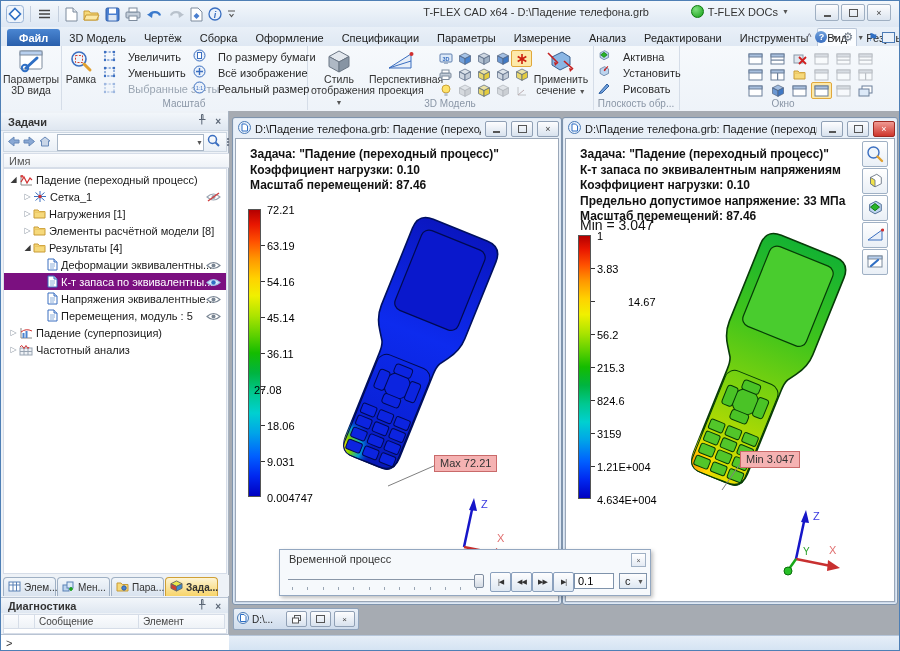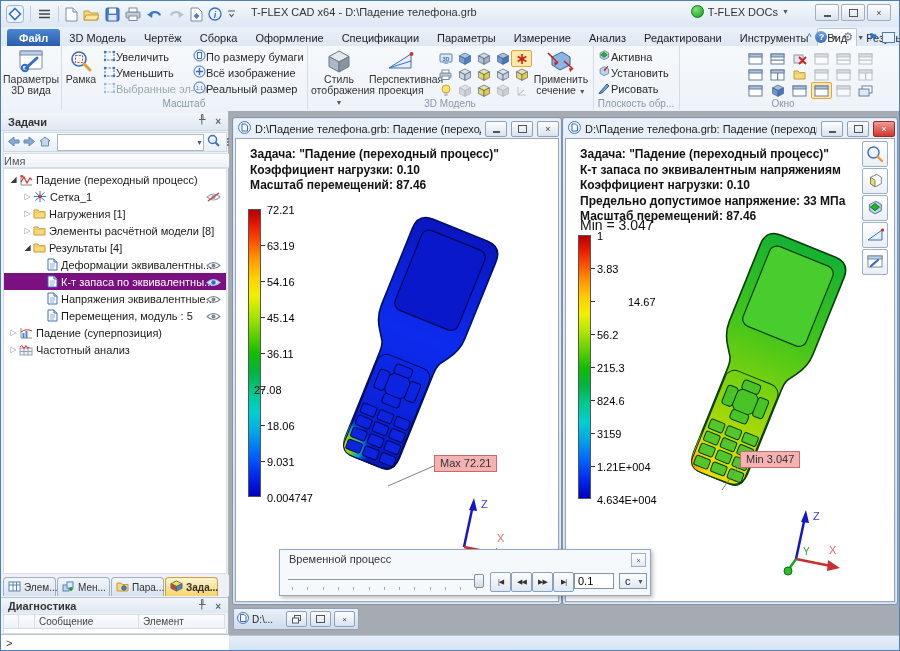--- a/index.html
+++ b/index.html
@@ -5,21 +5,21 @@
   html,body{margin:0;padding:0;background:#888;}
   #app{position:relative;width:900px;height:651px;overflow:hidden;background:#a6abb2;
        font-family:"Liberation Sans",sans-serif;border:1px solid #4e7fb5;box-sizing:border-box;
        -webkit-font-smoothing:antialiased;}
   
   .titlebar{position:absolute;left:0;top:0;width:100%;height:26px;
     background:linear-gradient(#f4f8fc,#dde7f3);border-bottom:1px solid #c3d0e0;}
   .qat{position:absolute;left:4px;top:2px;height:22px;display:flex;align-items:center;gap:3px;}
   .qat .qi{display:inline-flex;align-items:center;height:20px;padding:0 1px;}
   .qat .sep{width:1px;height:16px;background:#c3cedd;margin:0 2px;}
-  .tb-title{position:absolute;left:250px;right:250px;top:5px;text-align:left;font-size:11px;color:#333;white-space:nowrap;}
+  .tb-title{position:absolute;left:250px;right:250px;top:5px;text-align:right;font-size:11px;color:#333;white-space:nowrap;}
   .docsbtn{position:absolute;right:110px;top:4px;display:flex;align-items:center;gap:4px;font-size:11px;color:#333;cursor:default;}
   .docsdot{width:11px;height:11px;border-radius:50%;background:radial-gradient(circle at 35% 30%,#7fe07f,#16a016);border:1px solid #0c7a0c;}
   .winctl{position:absolute;right:8px;top:3px;display:flex;gap:2px;}
   .tbtn{width:22px;height:15px;border:1px solid #9fafc2;border-radius:2px;background:linear-gradient(#fdfdfe,#dbe4ef);
         display:flex;align-items:center;justify-content:center;font-size:9px;color:#444;}
   .gl-min{width:7px;height:2px;background:#555;margin-top:6px;}
   .gl-max{width:7px;height:6px;border:1px solid #555;}
   
   .tabrow{position:absolute;left:0;top:26px;width:100%;height:19px;background:linear-gradient(#e9f0f8,#dfe8f3);display:flex;align-items:flex-end;padding-left:6px;box-sizing:border-box;}
   .rtab{font-size:11px;color:#222;padding:3px 9px 2px 9px;white-space:nowrap;}
@@ -32,40 +32,40 @@
   .flagg{font-size:11px;color:#2f6fc4;line-height:1;}
   .winic{width:11px;height:9px;border:1px solid #4a7ab5;background:#eaf1f9;}
   .collapsech{font-size:9px;color:#556;}
   
   .ribbon{position:absolute;left:0;top:45px;width:100%;height:65px;background:linear-gradient(#f6f9fc,#eef3f9);border-bottom:1px solid #b9c4d3;}
   .rgroup{position:absolute;top:0;height:64px;border-right:1px solid #d5dde8;}
   .rgl{position:absolute;bottom:1px;left:0;width:100%;text-align:center;font-size:10px;color:#8a96a6;white-space:nowrap;overflow:hidden;}
   .bigbtn{position:absolute;text-align:center;border-radius:2px;}
   .bigbtn .bi{height:26px;display:flex;align-items:center;justify-content:center;}
   .bigbtn .bl{font-size:10.5px;color:#333;line-height:11px;}
-  .srow{position:absolute;display:flex;align-items:center;gap:0;font-size:11px;color:#2a2a2a;white-space:nowrap;height:15px;}
+  .srow{position:absolute;display:flex;align-items:center;gap:12px;font-size:11px;color:#2a2a2a;white-space:nowrap;height:15px;}
   .srow.gray{color:#9aa5b2;}
   .srow.gray svg{opacity:.45;}
   .ggrid{position:absolute;display:grid;grid-auto-rows:16px;}
   .gcell{width:19px;height:15px;display:flex;align-items:center;justify-content:center;border:1px solid transparent;border-radius:2px;}
   .gcell.sel{background:#fde9a9;border-color:#e0a83c;}
   .gcell.off{opacity:.45;filter:grayscale(.7);}
   .caret{font-size:7px;color:#555;}
   
   .lpanel{position:absolute;left:0;top:110px;width:228px;height:541px;background:#eef2f7;border-right:1px solid #a8b3c1;box-sizing:border-box;}
   .phead{position:absolute;left:0;top:2px;width:100%;height:18px;background:linear-gradient(#f2f6fa,#dfe7f1);
     font-size:11px;font-weight:bold;color:#333;line-height:18px;padding-left:7px;box-sizing:border-box;border-bottom:1px solid #cdd7e2;}
   .phico{position:absolute;top:0;font-size:10px;color:#5b6675;line-height:18px;}
   .ptool{position:absolute;left:2px;top:21px;width:224px;height:20px;background:linear-gradient(#fafcfe,#e9eff6);
     border:1px solid #cdd7e2;box-sizing:border-box;display:flex;align-items:center;gap:3px;padding:0 3px;}
   .ptool .sep{width:1px;height:14px;background:#cdd7e2;}
   .searchbox{flex:1;height:15px;background:#fff;border:1px solid #a8b6c6;display:flex;align-items:center;}
   .searchbox input{flex:1;border:none;outline:none;height:12px;font-size:10px;padding:0 3px;font-family:"Liberation Sans",sans-serif;}
   .namehead{position:absolute;left:2px;top:42px;width:263px;height:15px;background:linear-gradient(#fbfcfe,#eef2f7);
-    border:1px solid #d6dde8;box-sizing:border-box;font-size:11px;color:#555;line-height:14px;}
+    border:1px solid #d6dde8;box-sizing:border-box;font-size:11px;color:#555;line-height:14px;padding-left:5px;}
   .namehead .eyecol{position:absolute;right:4px;top:3px;opacity:.7;}
   .treebox{position:absolute;left:2px;top:57px;width:224px;height:406px;background:#fff;border:1px solid #d6dde8;box-sizing:border-box;}
   .trow{position:absolute;left:0;width:100%;height:17px;display:flex;align-items:center;font-size:11px;color:#1a1a1a;white-space:nowrap;box-sizing:border-box;}
   .trow .exp{width:11px;font-size:8px;color:#8b95a1;text-align:center;flex:none;}
   .trow .exp.open{color:#3a3a3a;}
   .trow .tic{margin-right:3px;display:inline-flex;flex:none;}
   .trow .eye{position:absolute;right:5px;top:4px;}
   .trow.sel{background:#7b1080;color:#fff;}
   
   .ltabs{position:absolute;left:0;top:464px;width:228px;height:21px;display:flex;align-items:flex-end;padding-left:2px;box-sizing:border-box;background:#eef2f7;}

